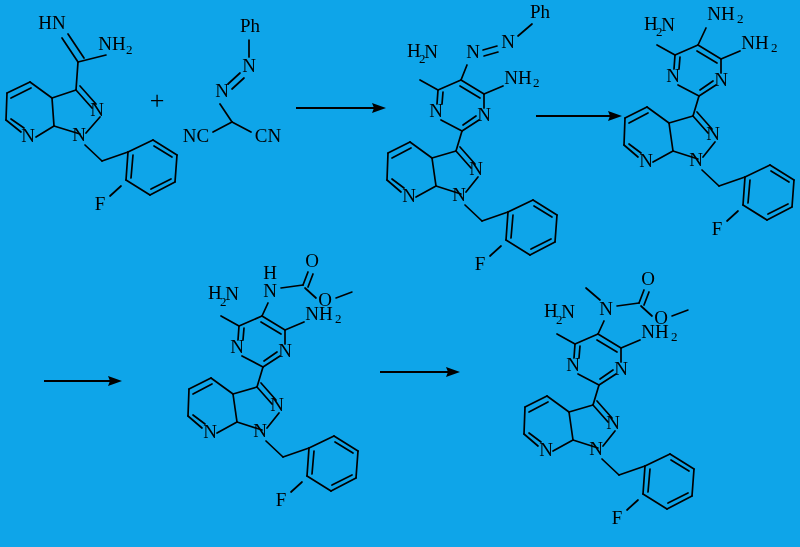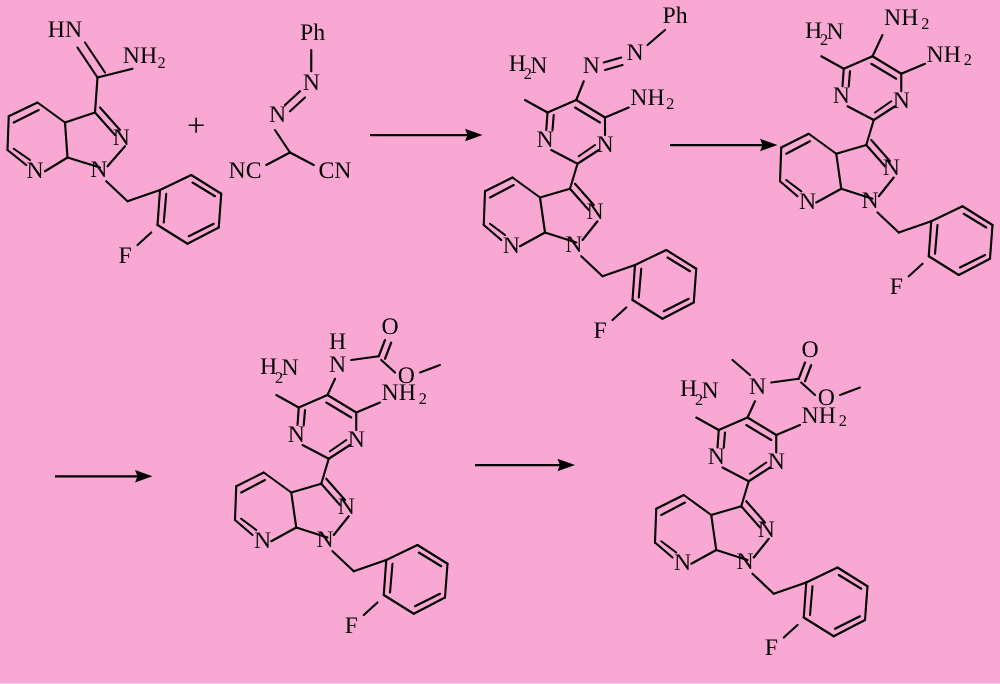--- a/index.html
+++ b/index.html
@@ -7,21 +7,21 @@
     padding: 0;
     background: #ffffff;
   }
   body {
     font-family: "Liberation Serif", "DejaVu Serif", serif;
   }
   #scheme-root {
     position: relative;
     width: 800px;
     height: 547px;
-    background: #f9a8d4;
+    background: #0ea5e9;
     overflow: hidden;
   }
   svg.scheme {
     display: block;
     width: 800px;
     height: 547px;
   }
   .bond {
     stroke: #000000;
     stroke-width: 1.7;

